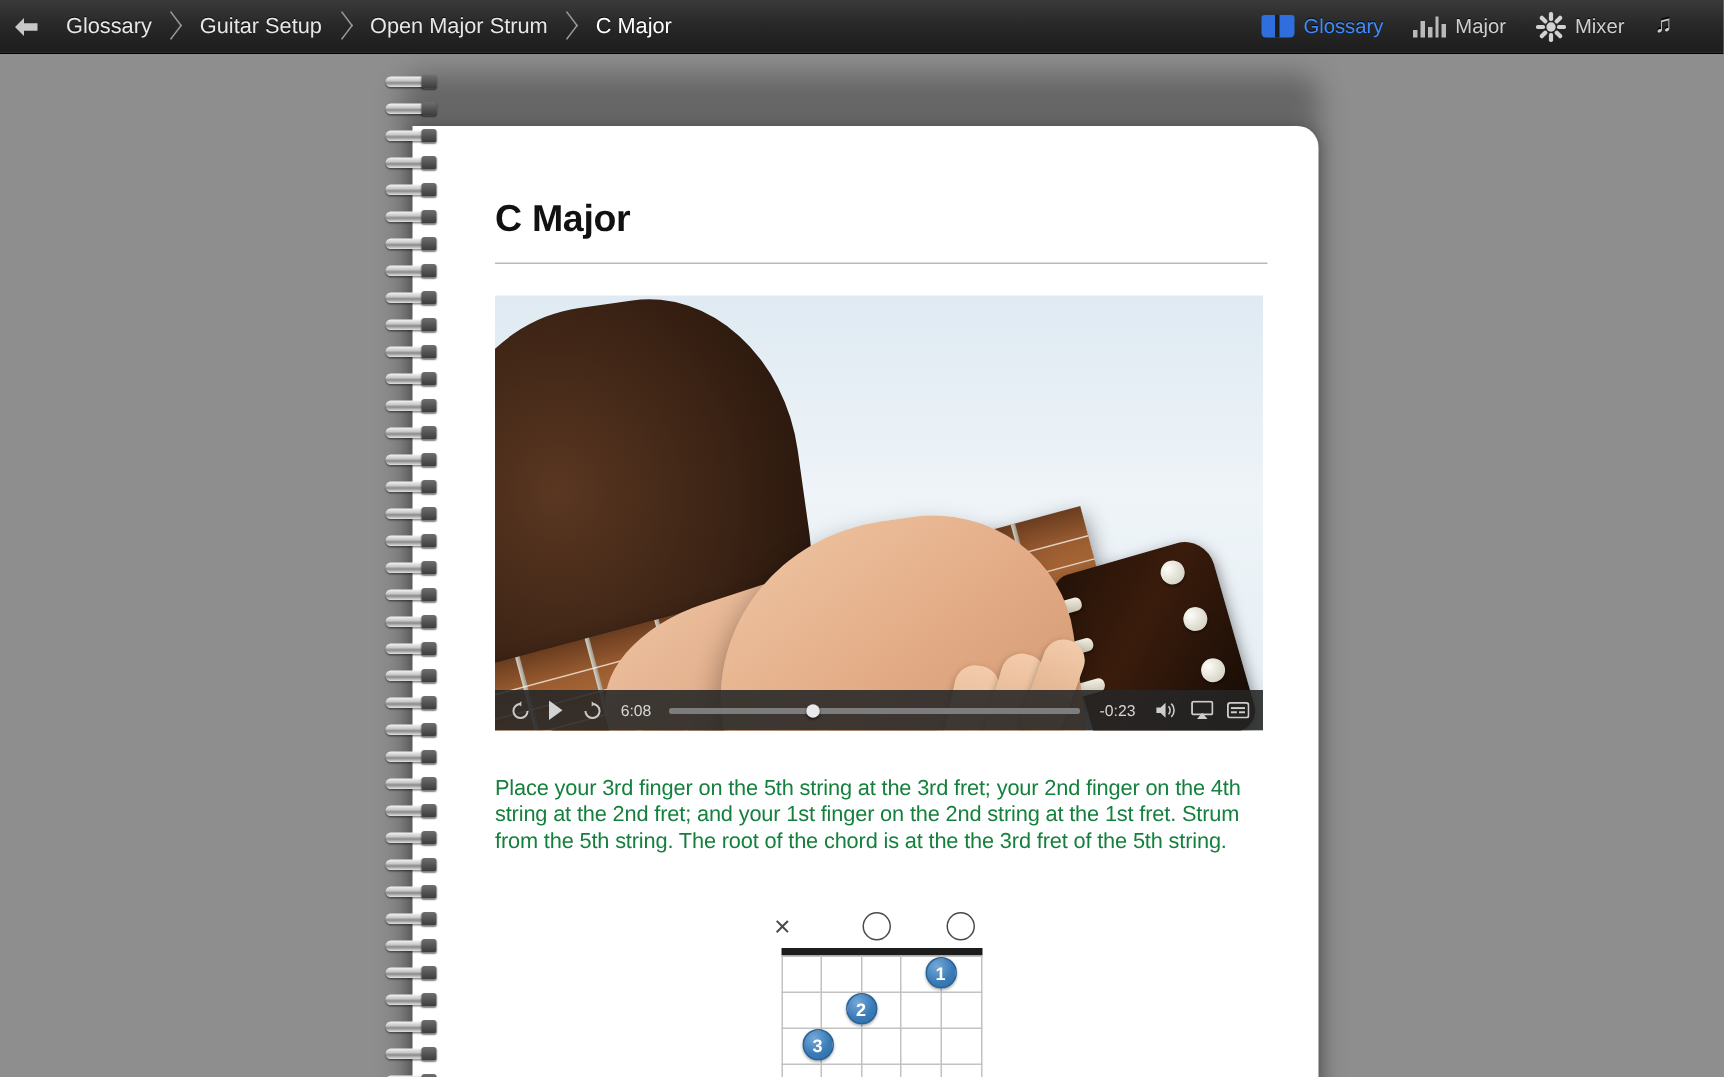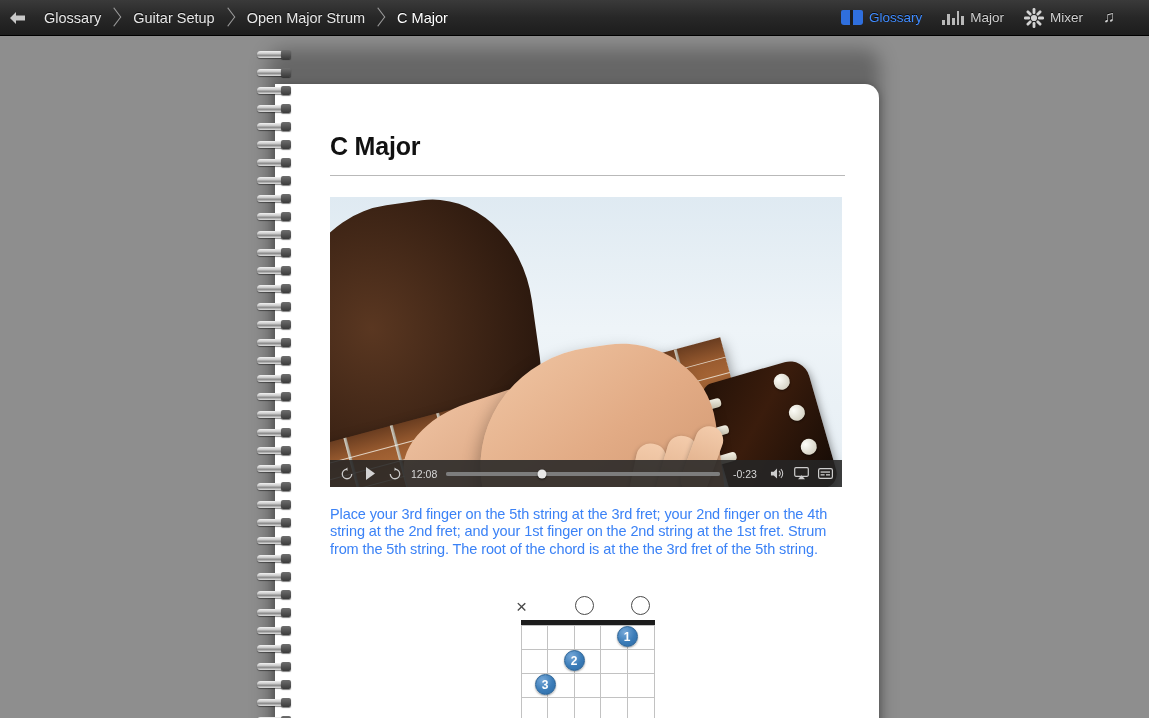--- a/index.html
+++ b/index.html
@@ -259,25 +259,25 @@
   .scrub .buf { position:absolute; left:0; top:0; height:100%; width:100%; background:#7d7d7d; border-radius:2px;}
   .scrub .knob {
     position:absolute; top:50%; left: 35%;
     transform: translate(-50%,-50%);
     width: 9px; height: 9px; border-radius:50%;
     background:#e9e9e9; box-shadow:0 1px 2px rgba(0,0,0,.6);
   }
 
   
   .body-text {
-    margin-top: 19px;
+    margin-top: 31px;
     width: 515px;
     font-size: 14.5px;
     line-height: 1.2;
-    color: #3b82f6;
+    color: #15803d;
     letter-spacing: -0.1px;
   }
 
   
   .chord { position: relative; margin: 38px auto 0; width: 175px; height: 150px; }
   .chord-markers { position:relative; height: 24px; }
   .marker {
     position:absolute; top:0;
     width: 20px; height: 20px;
     display:flex; align-items:center; justify-content:center;
@@ -607,21 +607,21 @@
             <svg width="11" height="13" viewBox="0 0 11 13">
                 <path d="M1 0 L10 6.5 L1 13 Z" fill="#e2e2e2"></path>
               </svg>
           </div>
           <div class="ctl">
             <svg width="14" height="14" viewBox="0 0 16 16">
               <path d="M8 2.6 A5.4 5.4 0 1 1 2.6 8" fill="none" stroke="#d8d8d8" stroke-width="1.5"></path>
               <path d="M7.4 0.6 L9.7 2.6 L7.4 4.6 Z" fill="#d8d8d8"></path>
             </svg>
           </div>
-          <div class="time">12:08</div>
+          <div class="time">6:08</div>
           <div class="scrub">
             <div class="buf"></div>
             <div class="knob" style="left: 35%;"></div>
           </div>
           <div class="time" style="min-width:32px">-0:23</div>
           <div class="ctl">
             <svg width="16" height="13" viewBox="0 0 16 13">
               <path d="M1 4.5 H4 L7.5 1.2 V11.8 L4 8.5 H1 Z" fill="#dcdcdc"></path>
               <path d="M9.6 3.6 A4.2 4.2 0 0 1 9.6 9.4" fill="none" stroke="#dcdcdc" stroke-width="1.1"></path>
               <path d="M11.6 1.8 A6.6 6.6 0 0 1 11.6 11.2" fill="none" stroke="#dcdcdc" stroke-width="1.1"></path>

